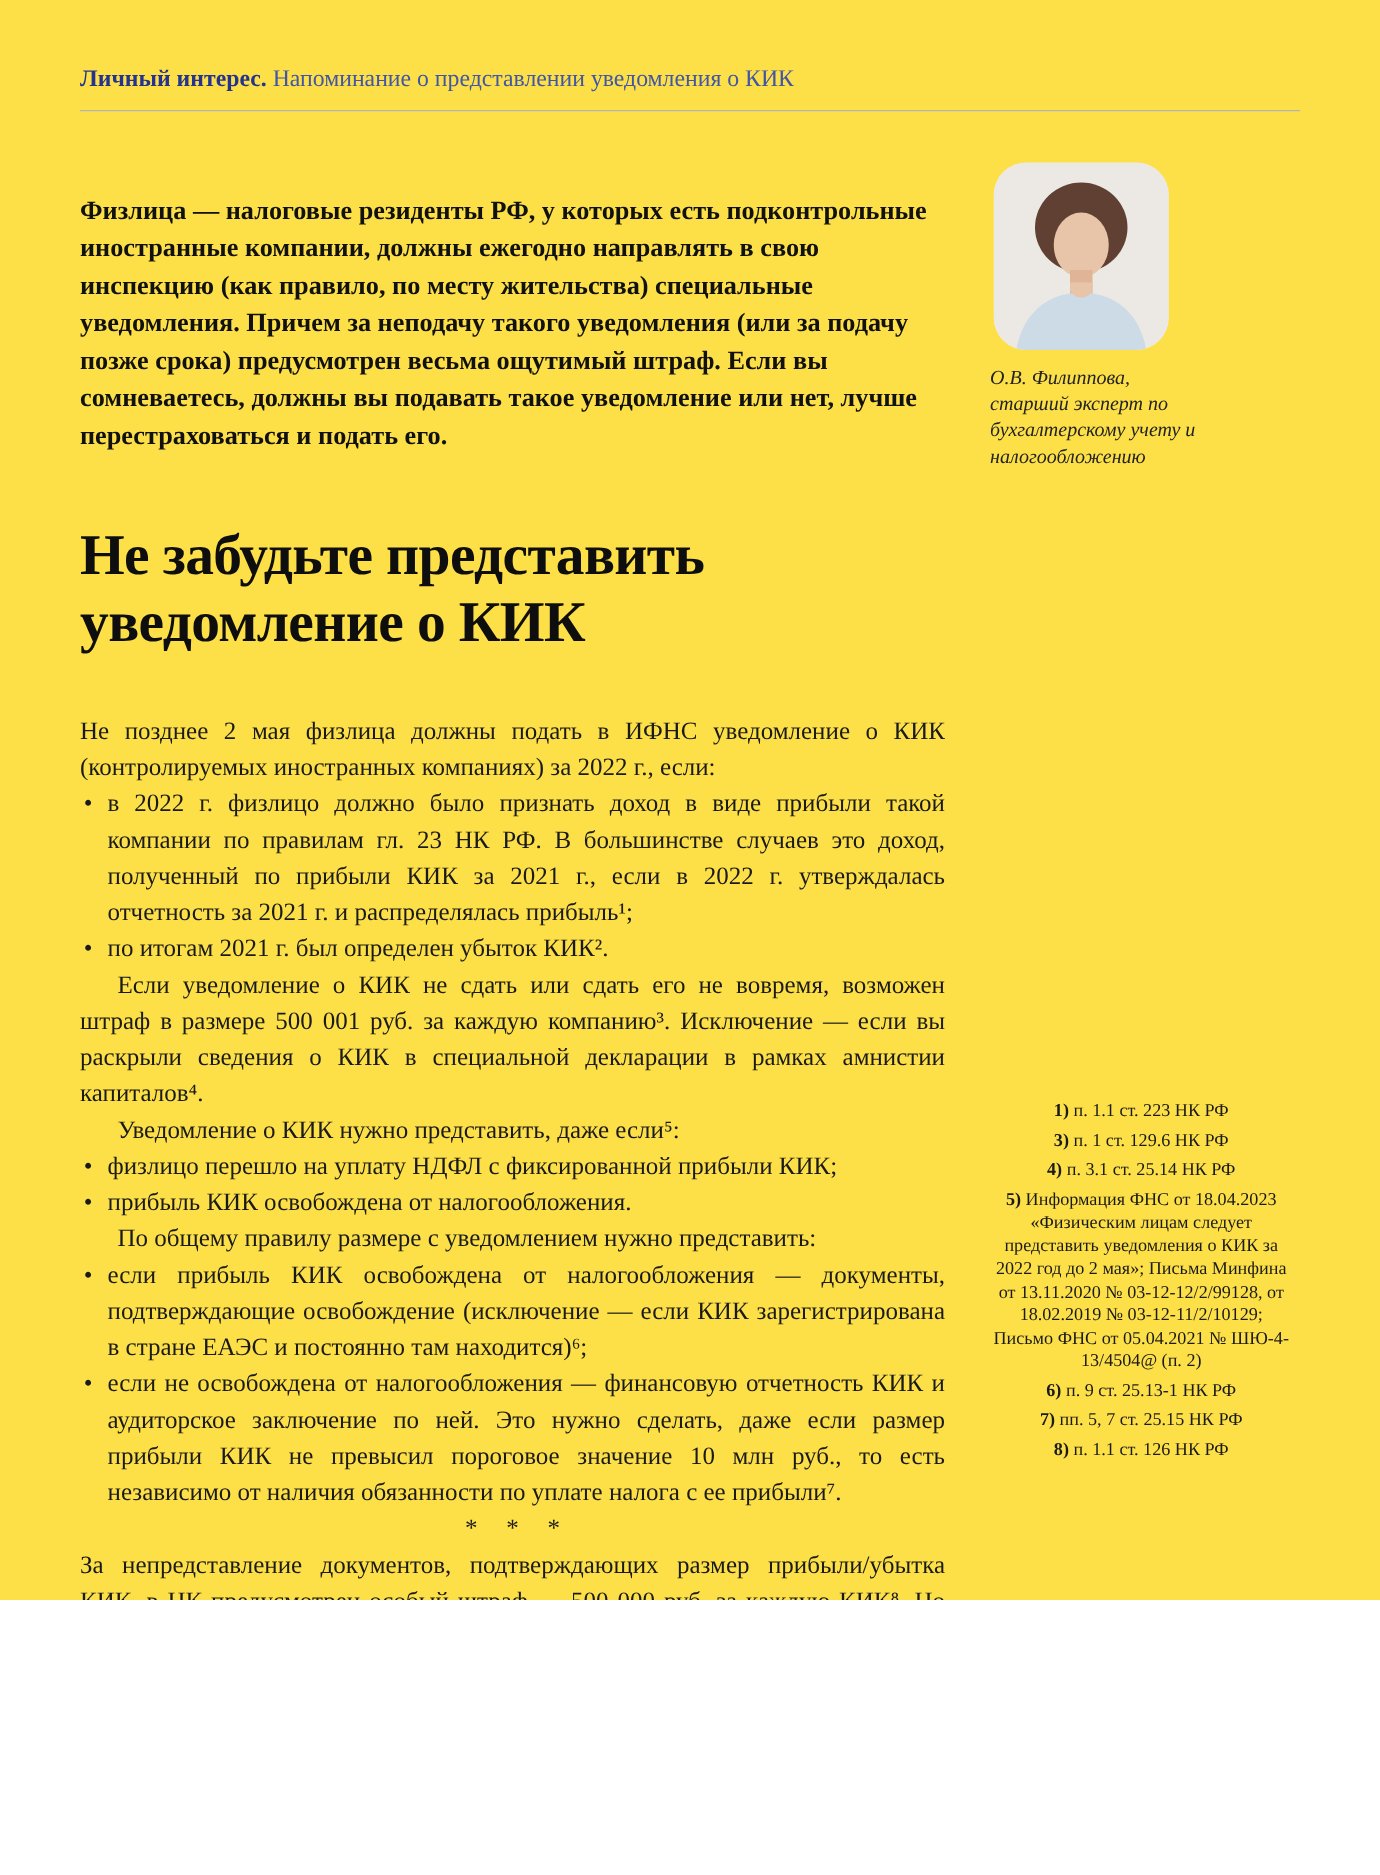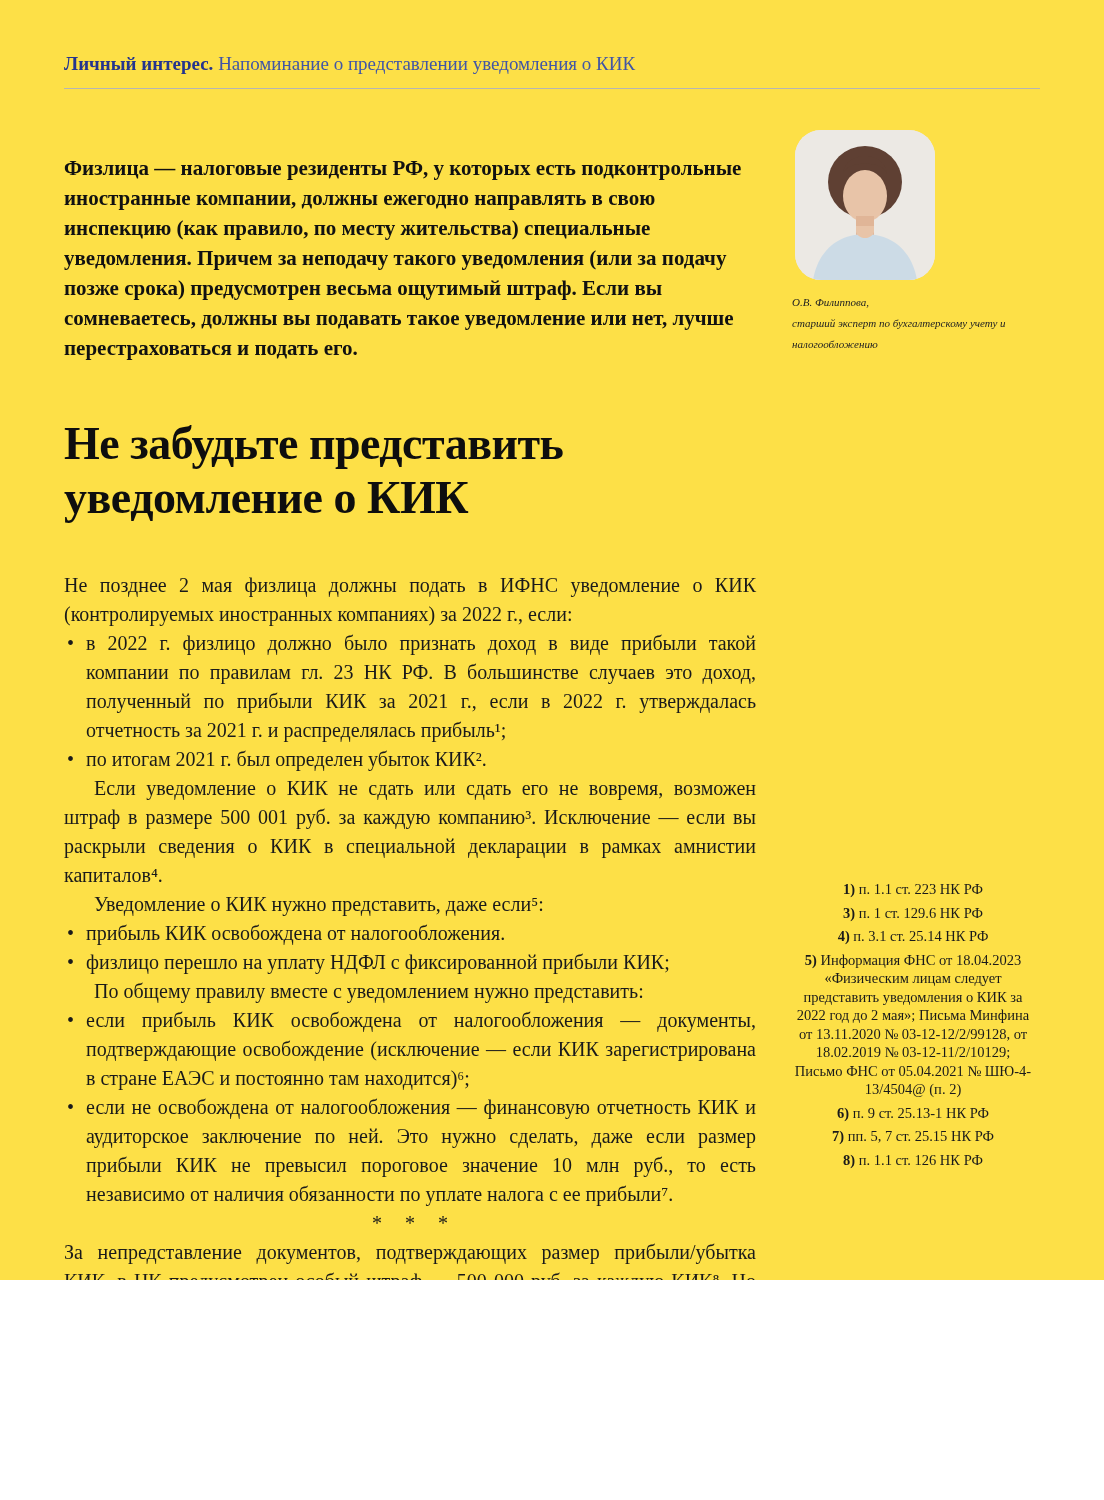--- a/index.html
+++ b/index.html
@@ -52,21 +52,21 @@
   
   .photo {
     position:absolute; left:795px; top:130px;
     width:140px; height:150px;
     border-radius:26px; overflow:hidden;
     background:#ece9e4;
   }
   .photo svg { display:block; width:100%; height:100%; }
   .author {
     position:absolute; left:792px; top:292px; width:225px;
-    font-style:italic; font-size:11px; line-height:21px; color:#222;
+    font-style:italic; font-size:16px; line-height:21px; color:#222;
   }
   .author .author-name { display:block; }
   .footnotes {
     position:absolute; left:792px; top:880px; width:242px;
     font-size:14.5px; line-height:18.5px; color:#1a1a1a;text-align:center;
   }
   .footnote { margin:0 0 5px 0; }
   .footnote .fn-num { font-weight:bold; }
   
   .page-number {
@@ -92,24 +92,24 @@
 
     <div class="body">
       <p>Не позднее 2 мая физлица должны подать в ИФНС уведомление о КИК (контролируемых иностранных компаниях) за 2022 г., если:</p>
       <ul class="bullets">
         <li>в 2022 г. физлицо должно было признать доход в виде прибыли такой компании по правилам гл. 23 НК РФ. В большинстве случаев это доход, полученный по прибыли КИК за 2021 г., если в 2022 г. утверждалась отчетность за 2021 г. и распределялась прибыль¹;</li>
         <li>по итогам 2021 г. был определен убыток КИК².</li>
       </ul>
       <p class="indent">Если уведомление о КИК не сдать или сдать его не вовремя, возможен штраф в размере 500 001 руб. за каждую компанию³. Исключение — если вы раскрыли сведения о КИК в специальной декларации в рамках амнистии капиталов⁴.</p>
       <p class="indent">Уведомление о КИК нужно представить, даже если⁵:</p>
       <ul class="bullets">
+        <li>физлицо перешло на уплату НДФЛ с фиксированной прибыли КИК;</li>
         <li>прибыль КИК освобождена от налогообложения.</li>
-        <li>физлицо перешло на уплату НДФЛ с фиксированной прибыли КИК;</li>
       </ul>
-      <p class="indent">По общему правилу вместе с уведомлением нужно представить:</p>
+      <p class="indent">По общему правилу размере с уведомлением нужно представить:</p>
       <ul class="bullets">
         <li>если прибыль КИК освобождена от налогообложения — документы, подтверждающие освобождение (исключение — если КИК зарегистрирована в стране ЕАЭС и постоянно там находится)⁶;</li>
         <li>если не освобождена от налогообложения — финансовую отчетность КИК и аудиторское заключение по ней. Это нужно сделать, даже если размер прибыли КИК не превысил пороговое значение 10 млн руб., то есть независимо от наличия обязанности по уплате налога с ее прибыли⁷.</li>
       </ul>
       <p class="sep">* * *</p>
       <p>За непредставление документов, подтверждающих размер прибыли/убытка КИК, в НК предусмотрен особый штраф — 500 000 руб. за каждую КИК⁸. Но из-за санкций физлица могли не получить требуемые документы от КИК. Поэтому такой штраф не применяется, если их не представить в 2023 г. вместе с уведомлением за 2022 г.⁹ ■</p>
     </div>
   </div>
 
   <div class="photo">

